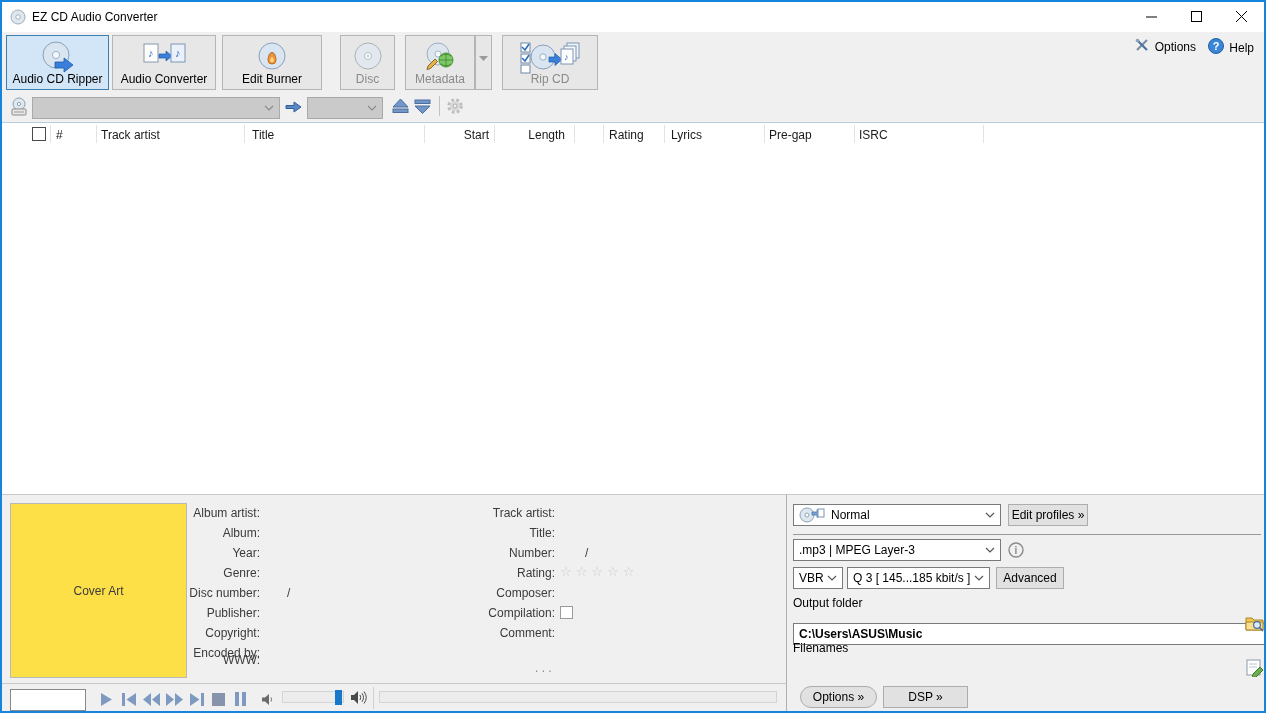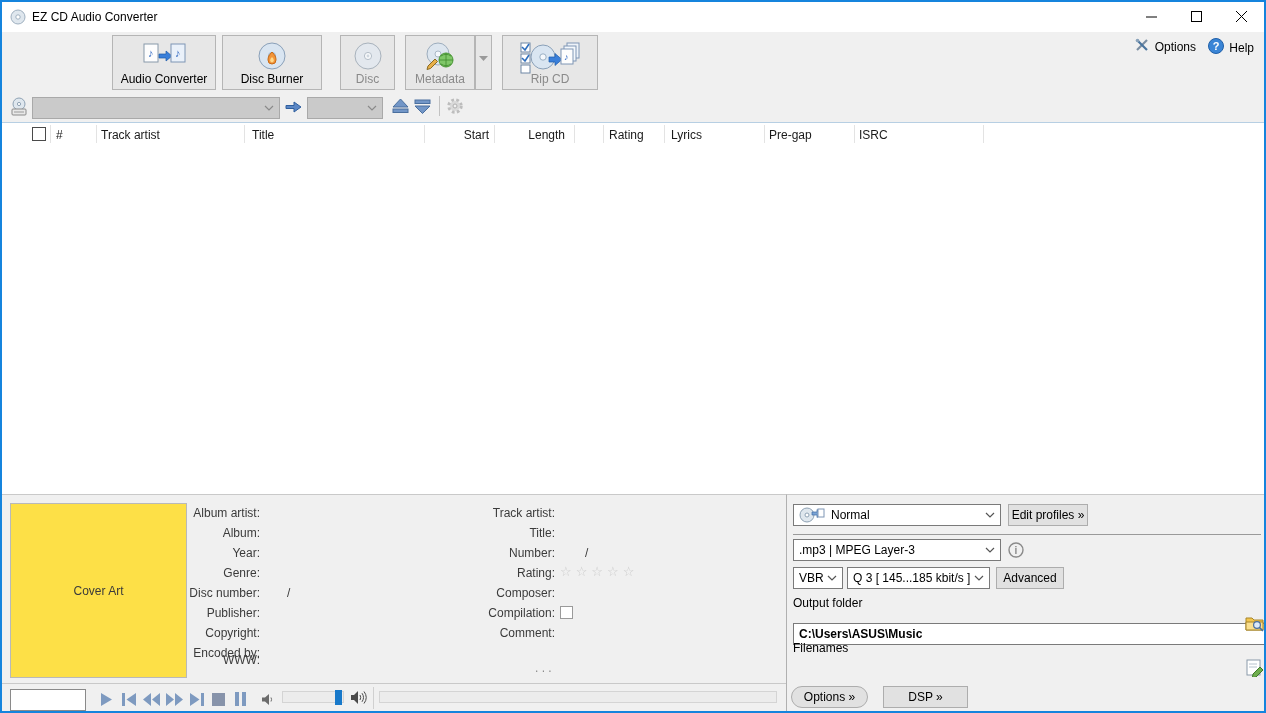--- a/index.html
+++ b/index.html
@@ -96,20 +96,30 @@
     </div>
     <div class="abs winbtn" style="right:0;">
       <svg width="11" height="11">
           <path d="M0 0 L11 11 M11 0 L0 11" stroke="#000" stroke-width="1"></path>
         </svg>
     </div>
   </div>
 
   <div class="abs" id="toolbar">
 
+    <div class="tbtn sel" style="left:4px;width:103px;">
+      <span class="ticon">
+        <svg width="38" height="34">
+          <circle cx="17" cy="15" r="13" fill="#d9e5f1" stroke="#8aa0b8"></circle>
+          <circle cx="17" cy="15" r="3.6" fill="#f4f8fc" stroke="#9ab0c4"></circle>
+          <path d="M16 22 h9 v-4 l9 7 -9 7 v-4 h-9 z" fill="#3a7fd9" stroke="#1d5cab" stroke-width="0.8"></path>
+        </svg>
+      </span>
+      <span class="tlab">Audio CD Ripper</span>
+    </div>
 
     <div class="tbtn" style="left:110px;width:104px;">
       <span class="ticon">
         <svg width="44" height="34">
           <rect x="2" y="4" width="14" height="18" fill="#fdfdfd" stroke="#8899aa"></rect>
           <text x="6" y="17" font-size="11" fill="#3a6fc4">♪</text>
           <path d="M17 14 h7 v-3 l6 5 -6 5 v-3 h-7 z" fill="#3a7fd9" stroke="#1d5cab" stroke-width="0.7"></path>
           <rect x="29" y="4" width="14" height="18" fill="#eaf1fa" stroke="#7f96b5"></rect>
           <text x="33" y="17" font-size="11" fill="#3a6fc4">♪</text>
         </svg>
@@ -119,21 +129,21 @@
 
     <div class="tbtn" style="left:220px;width:100px;">
       <span class="ticon">
         <svg width="38" height="34">
           <circle cx="19" cy="16" r="13" fill="#d9e5f1" stroke="#8aa0b8"></circle>
           <circle cx="19" cy="16" r="3.6" fill="#f4f8fc" stroke="#9ab0c4"></circle>
           <path d="M19 12 c3 3 4 5 4 8 a4 4 0 0 1 -8 0 c0 -3 1 -5 4 -8 z" fill="#f2953a" stroke="#c96a15"></path>
           <path d="M19 17 c1.4 1.4 1.8 2.4 1.8 3.6 a1.8 1.8 0 0 1 -3.6 0 c0 -1.2 0.4 -2.2 1.8 -3.6 z" fill="#ffd98a"></path>
         </svg>
       </span>
-      <span class="tlab">Disc Burner</span>
+      <span class="tlab">Edit Burner</span>
     </div>
 
     <div class="tbtn dis" style="left:338px;width:55px;">
       <span class="ticon">
         <svg width="34" height="34">
           <circle cx="17" cy="16" r="13" fill="#e3e8ee" stroke="#a8b2bc"></circle>
           <circle cx="17" cy="16" r="3.6" fill="#f6f8fa" stroke="#b4bec8"></circle>
           <circle cx="17" cy="16" r="1.4" fill="#cfd7df"></circle>
         </svg>
       </span>
@@ -434,21 +444,21 @@
     <span class="plabel" style="left:6px;top:146px;">Filenames</span>
     <span class="abs" style="left:458px;top:164px;">
       <svg width="19" height="18">
         <rect x="2" y="1" width="13" height="15" fill="#fff" stroke="#8a9aa9"></rect>
         <line x1="4" y1="5" x2="12" y2="5" stroke="#b8c4cf"></line>
           <line x1="4" y1="8" x2="12" y2="8" stroke="#b8c4cf"></line>
         <path d="M8 15 l7 -7 3 3 -7 7 -3.6 0.6 z" fill="#6fae4e" stroke="#3f7a2a"></path>
       </svg>
     </span>
 
-    <div class="btn" style="left:4px;top:191px;width:77px;height:22px;border-radius:11px;">
+    <div class="btn" style="left:13px;top:191px;width:77px;height:22px;border-radius:11px;">
       <span>Options »</span>
     </div>
     <div class="btn" style="left:96px;top:191px;width:85px;height:22px;">
       <span>DSP »</span>
     </div>
   </div>
 
 
 </div>
 

